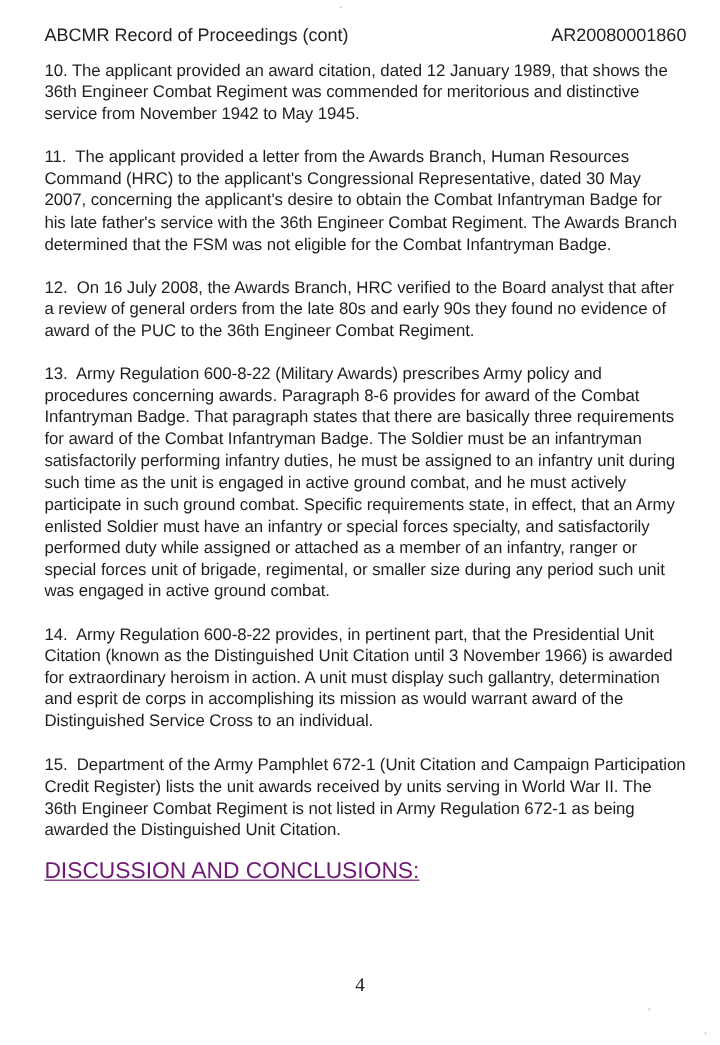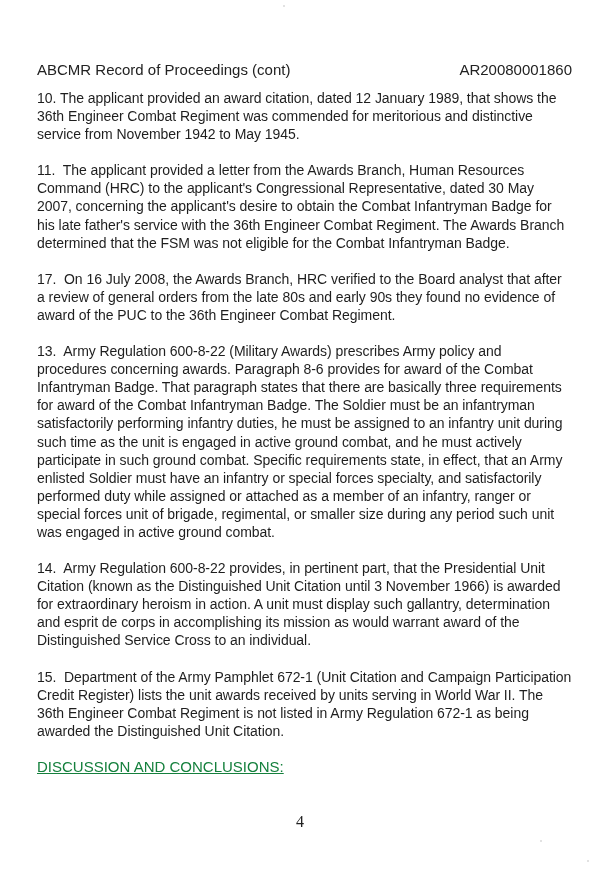--- a/index.html
+++ b/index.html
@@ -13,43 +13,42 @@
     position: relative;
     overflow: hidden;
     font-family: "Liberation Sans", sans-serif;
     color: #1c1c1c;
   }
   .page {
     position: absolute;
     left: 37px;
     top: 21px;
     width: 535px;
-    margin-top: 40px;
   }
   .header {
     display: flex;
     justify-content: space-between;
     font-size: 15px;
     line-height: 18px;
     color: #222;
     margin-bottom: 10px;
   }
   .para {
     font-size: 14px;
     line-height: 18.1px;
     margin: 0 0 18px 0;
     letter-spacing: -0.05px;
     color: #1e1e1e;
   }
   .section-heading {
-    font-size: 15px;
+    font-size: 19px;
     line-height: 18px;
     text-decoration: underline;
     margin: 0 0 18px 0;
-    color: #15803d;
+    color: #701a75;
   }
   .page-number {
     position: absolute;
     left: 0;
     width: 600px;
     top: 813px;
     text-align: center;
     font-family: "Liberation Serif", serif;
     font-size: 16px;
     color: #222;
@@ -68,21 +67,21 @@
 <div class="page">
   <div class="header">
     <span>ABCMR Record of Proceedings (cont)</span>
     <span>AR20080001860</span>
   </div>
 
   <p class="para"><span>10.</span> <span>The applicant provided an award citation, dated 12 January 1989, that shows the 36th Engineer Combat Regiment was commended for meritorious and distinctive service from November 1942 to May 1945.</span></p>
 
   <p class="para"><span>11.</span>&nbsp; <span>The applicant provided a letter from the Awards Branch, Human Resources Command (HRC) to the applicant's Congressional Representative, dated 30 May 2007, concerning the applicant's desire to obtain the Combat Infantryman Badge for his late father's service with the 36th Engineer Combat Regiment.  The Awards Branch determined that the FSM was not eligible for the Combat Infantryman Badge.</span></p>
 
-  <p class="para"><span>17.</span>&nbsp; <span>On 16 July 2008, the Awards Branch, HRC verified to the Board analyst that after a review of general orders from the late 80s and early 90s they found no evidence of award of the PUC to the 36th Engineer Combat Regiment.</span></p>
+  <p class="para"><span>12.</span>&nbsp; <span>On 16 July 2008, the Awards Branch, HRC verified to the Board analyst that after a review of general orders from the late 80s and early 90s they found no evidence of award of the PUC to the 36th Engineer Combat Regiment.</span></p>
 
   <p class="para"><span>13.</span>&nbsp; <span>Army Regulation 600-8-22 (Military Awards) prescribes Army policy and procedures concerning awards.  Paragraph 8-6 provides for award of the Combat Infantryman Badge.  That paragraph states that there are basically three requirements for award of the Combat Infantryman Badge.  The Soldier must be an infantryman satisfactorily performing infantry duties, he must be assigned to an infantry unit during such time as the unit is engaged in active ground combat, and he must actively participate in such ground combat.  Specific requirements state, in effect, that an Army enlisted Soldier must have an infantry or special forces specialty, and satisfactorily performed duty while assigned or attached as a member of an infantry, ranger or special forces unit of brigade, regimental, or smaller size during any period such unit was engaged in active ground combat.</span></p>
 
   <p class="para"><span>14.</span>&nbsp; <span>Army Regulation 600-8-22 provides, in pertinent part, that the Presidential Unit Citation (known as the Distinguished Unit Citation until 3 November 1966) is awarded for extraordinary heroism in action.  A unit must display such gallantry, determination and esprit de corps in accomplishing its mission as would warrant award of the Distinguished Service Cross to an individual.</span></p>
 
   <p class="para"><span>15.</span>&nbsp; <span>Department of the Army Pamphlet 672-1 (Unit Citation and Campaign Participation Credit Register) lists the unit awards received by units serving in World War II.  The 36th Engineer Combat Regiment is not listed in Army Regulation 672-1 as being awarded the Distinguished Unit Citation.</span></p>
 
   <p class="section-heading">DISCUSSION AND CONCLUSIONS:</p>
 
 </div>

